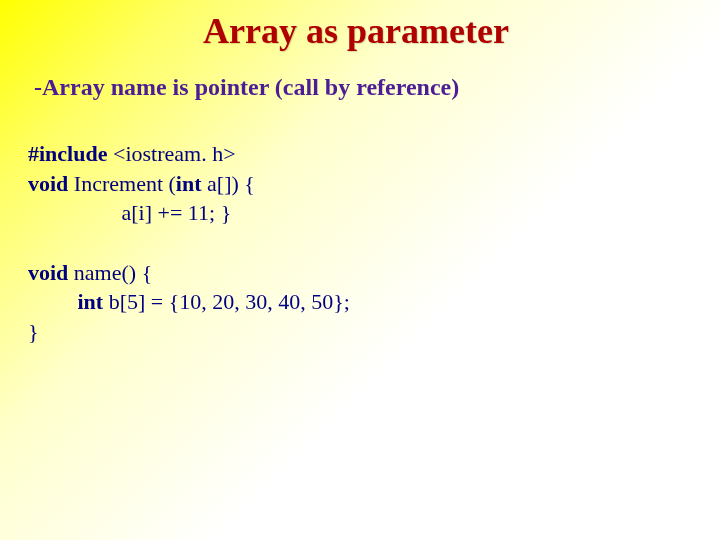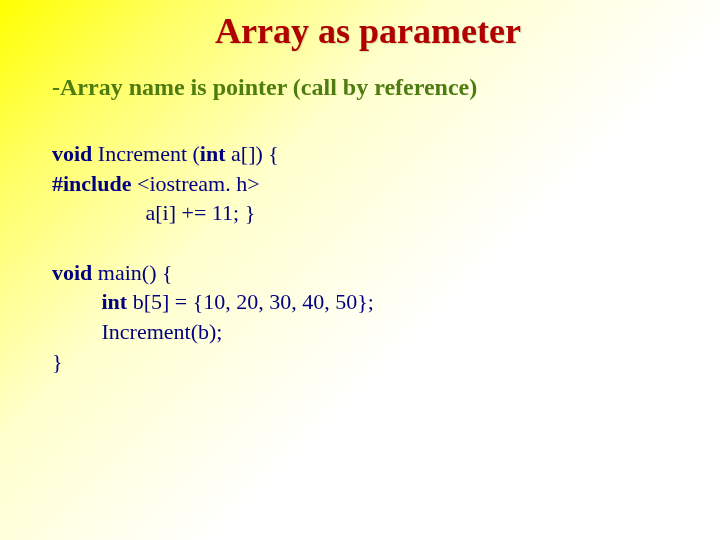--- a/index.html
+++ b/index.html
@@ -6,56 +6,56 @@
   body {
     width: 720px;
     height: 540px;
     background: linear-gradient(135deg, #ffff00 0%, #ffff66 15%, #ffffcc 35%, #ffffff 60%, #ffffff 100%);
     font-family: "Times New Roman", Times, serif;
     overflow: hidden;
   }
   .slide {
     width: 100%;
     height: 100%;
-    padding: 10px 36px 0 52px;
+    padding: 10px 36px 0 28px;
   }
   .title {
     text-align: center;
     font-size: 36px;
     font-weight: bold;
     color: #b00000;
     text-shadow: 1px 1px 1px rgba(0,0,0,0.15);
     margin-bottom: 22px;
     font-family: "Times New Roman", Times, serif;
   }
   .subtitle {
     font-size: 24px;
     font-weight: bold;
-    color: #4d7c0f;
+    color: #4c1d95;
+    margin-left: 6px;
     margin-bottom: 38px;
   }
   .code {
     font-size: 22px;
     line-height: 1.35;
     color: #000080;
     font-family: "Times New Roman", Times, serif;
   }
   .code .line { white-space: pre; }
   .code .b { font-weight: bold; }
 </style>
 </head>
 <body>
 
 <div class="slide">
   <h1 class="title">Array as parameter</h1>
   <div class="subtitle">-Array name is pointer (call by reference)</div>
 
   <div class="code">
+    <div class="line"><span class="b">#include</span><span> &lt;iostream. h&gt;</span></div>
     <div class="line"><span class="b">void</span><span> Increment (</span><span class="b">int</span><span> a[]) {</span></div>
-    <div class="line"><span class="b">#include</span><span> &lt;iostream. h&gt;</span></div>
     <div class="line">                 a[i] += 11; }</div>
     <div class="line">&nbsp;</div>
-    <div class="line"><span class="b">void</span><span> main() {</span></div>
+    <div class="line"><span class="b">void</span><span> name() {</span></div>
     <div class="line">         <span class="b">int</span><span> b[5] = {10, 20, 30, 40, 50};</span></div>
-    <div class="line">         Increment(b);</div>
     <div class="line">}</div>
   </div>
 </div>
 
 </body></html>

